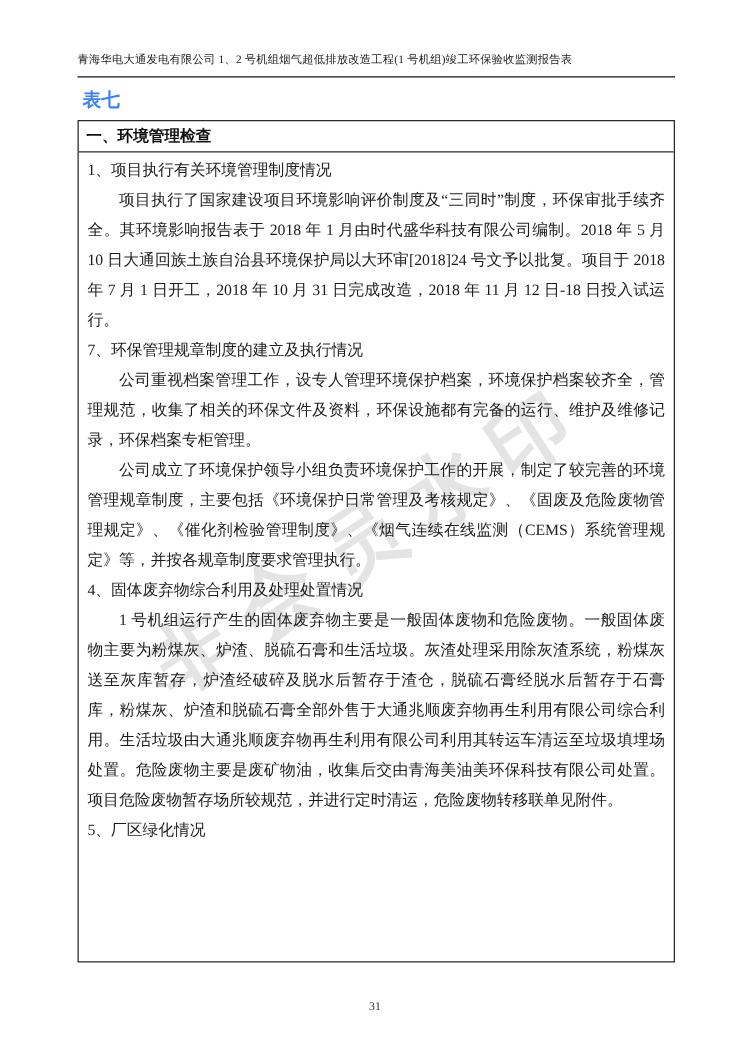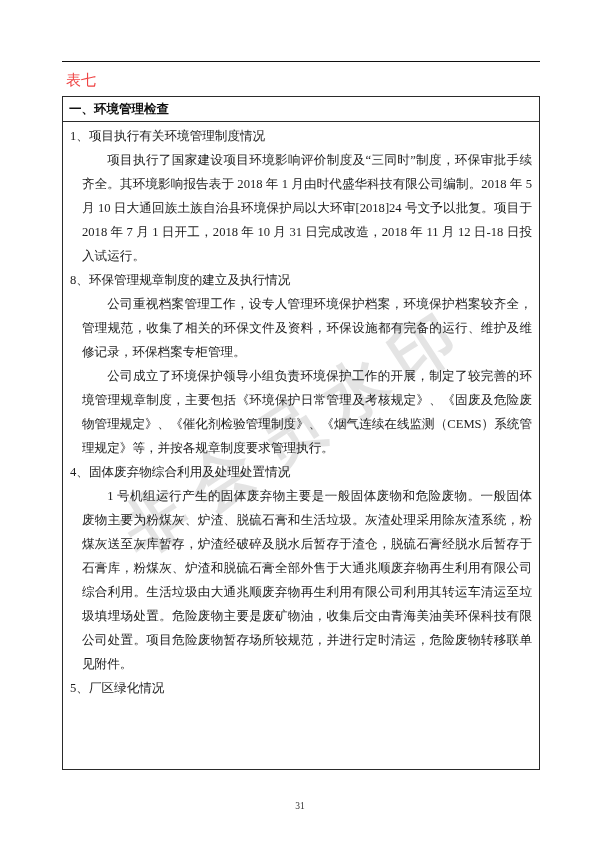--- a/index.html
+++ b/index.html
@@ -16,40 +16,40 @@
     position:absolute; top:41px; left:62px; width:478px;
     font-size:9px; letter-spacing:0.2px; color:#202020;
     white-space:nowrap; overflow:hidden;
   }
   .header-rule {
     position:absolute; top:61px; left:62px; width:478px;
     border-top:1.6px solid #101010;
   }
   .table-label {
     position:absolute; top:71px; left:66px;
-    font-size:15px; font-weight:normal; color:#ef4444;
+    font-size:15px; font-weight:bold; color:#3b82f6;
   }
   .table-box {
     position:absolute; top:96px; left:62px;
     width:478px; height:674px;
     border:1.4px solid #2a2a2a;
     background:transparent;
   }
   .table-head {
     font-size:12.5px; font-weight:bold; color:#111;
     padding:4px 6px 3px 6px;
     border-bottom:1.2px solid #2a2a2a;
   }
   .table-body {
     padding:2px 7px 0 7px;
     font-size:12.6px; line-height:24px;
     text-align:justify; color:#1c1c1c;
   }
   .sec-heading { text-indent:0; }
-  .para { text-indent:2em;margin-left:12px; }
+  .para { text-indent:2em; }
   .watermark {
     position:absolute; left:55px; top:300px;
     width:480px; height:260px;
     display:flex; align-items:center; justify-content:center;
     transform:rotate(-33deg);
     font-size:64px; letter-spacing:16px; font-weight:bold;
     color:rgba(130,130,130,0.22);
     white-space:nowrap;
     pointer-events:none;
     font-family:"Liberation Sans","DejaVu Sans",sans-serif;
@@ -57,34 +57,35 @@
   .page-num {
     position:absolute; top:781px; left:0; width:100%;
     text-align:center; font-size:9.5px; color:#333;margin-top:20px;
   }
 </style>
 </head>
 <body>
 
 <div class="page">
 
+  <div class="doc-header">青海华电大通发电有限公司 1、2 号机组烟气超低排放改造工程(1 号机组)竣工环保验收监测报告表</div>
   <div class="header-rule"></div>
 
   <div class="table-label">表七</div>
 
   <div class="watermark">非会员水印</div>
 
   <div class="table-box">
     <div class="table-head">一、环境管理检查</div>
     <div class="table-body">
 
       <div class="sec-heading">1、项目执行有关环境管理制度情况</div>
       <div class="para">项目执行了国家建设项目环境影响评价制度及“三同时”制度，环保审批手续齐全。其环境影响报告表于 2018 年 1 月由时代盛华科技有限公司编制。2018 年 5 月 10 日大通回族土族自治县环境保护局以大环审[2018]24 号文予以批复。项目于 2018 年 7 月 1 日开工，2018 年 10 月 31 日完成改造，2018 年 11 月 12 日-18 日投入试运行。</div>
 
-      <div class="sec-heading">8、环保管理规章制度的建立及执行情况</div>
+      <div class="sec-heading">7、环保管理规章制度的建立及执行情况</div>
       <div class="para">公司重视档案管理工作，设专人管理环境保护档案，环境保护档案较齐全，管理规范，收集了相关的环保文件及资料，环保设施都有完备的运行、维护及维修记录，环保档案专柜管理。</div>
       <div class="para">公司成立了环境保护领导小组负责环境保护工作的开展，制定了较完善的环境管理规章制度，主要包括《环境保护日常管理及考核规定》、《固废及危险废物管理规定》、《催化剂检验管理制度》、《烟气连续在线监测（CEMS）系统管理规定》等，并按各规章制度要求管理执行。</div>
 
 
       <div class="sec-heading">4、固体废弃物综合利用及处理处置情况</div>
       <div class="para">1 号机组运行产生的固体废弃物主要是一般固体废物和危险废物。一般固体废物主要为粉煤灰、炉渣、脱硫石膏和生活垃圾。灰渣处理采用除灰渣系统，粉煤灰送至灰库暂存，炉渣经破碎及脱水后暂存于渣仓，脱硫石膏经脱水后暂存于石膏库，粉煤灰、炉渣和脱硫石膏全部外售于大通兆顺废弃物再生利用有限公司综合利用。生活垃圾由大通兆顺废弃物再生利用有限公司利用其转运车清运至垃圾填埋场处置。危险废物主要是废矿物油，收集后交由青海美油美环保科技有限公司处置。项目危险废物暂存场所较规范，并进行定时清运，危险废物转移联单见附件。</div>
 
       <div class="sec-heading">5、厂区绿化情况</div>
 
     </div>

